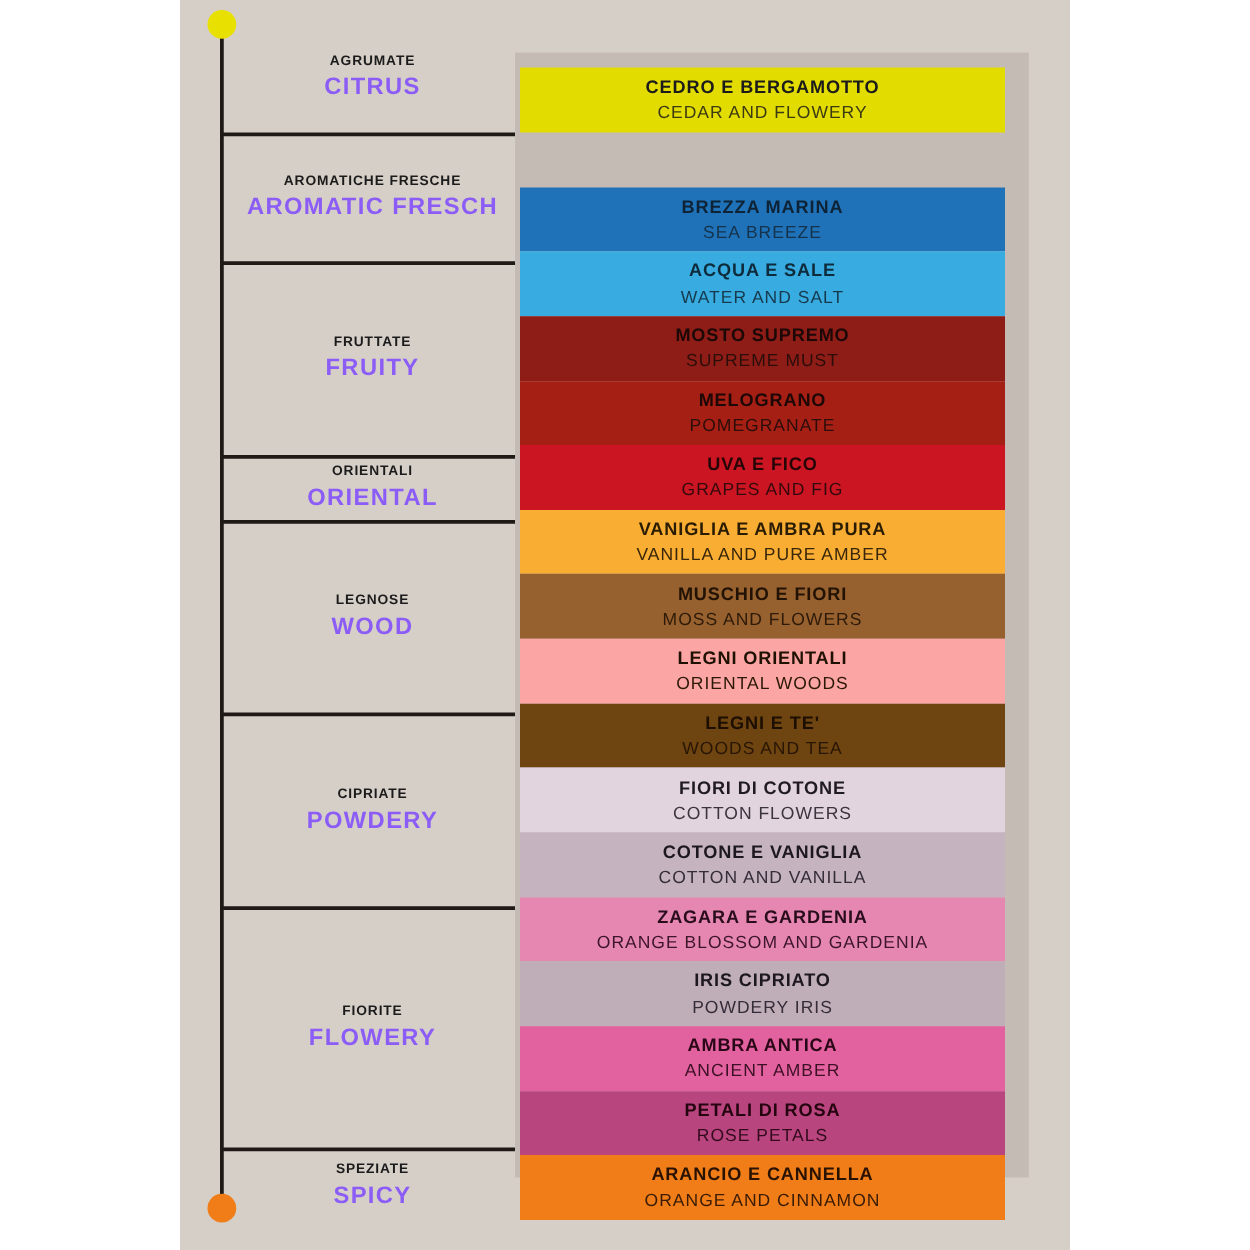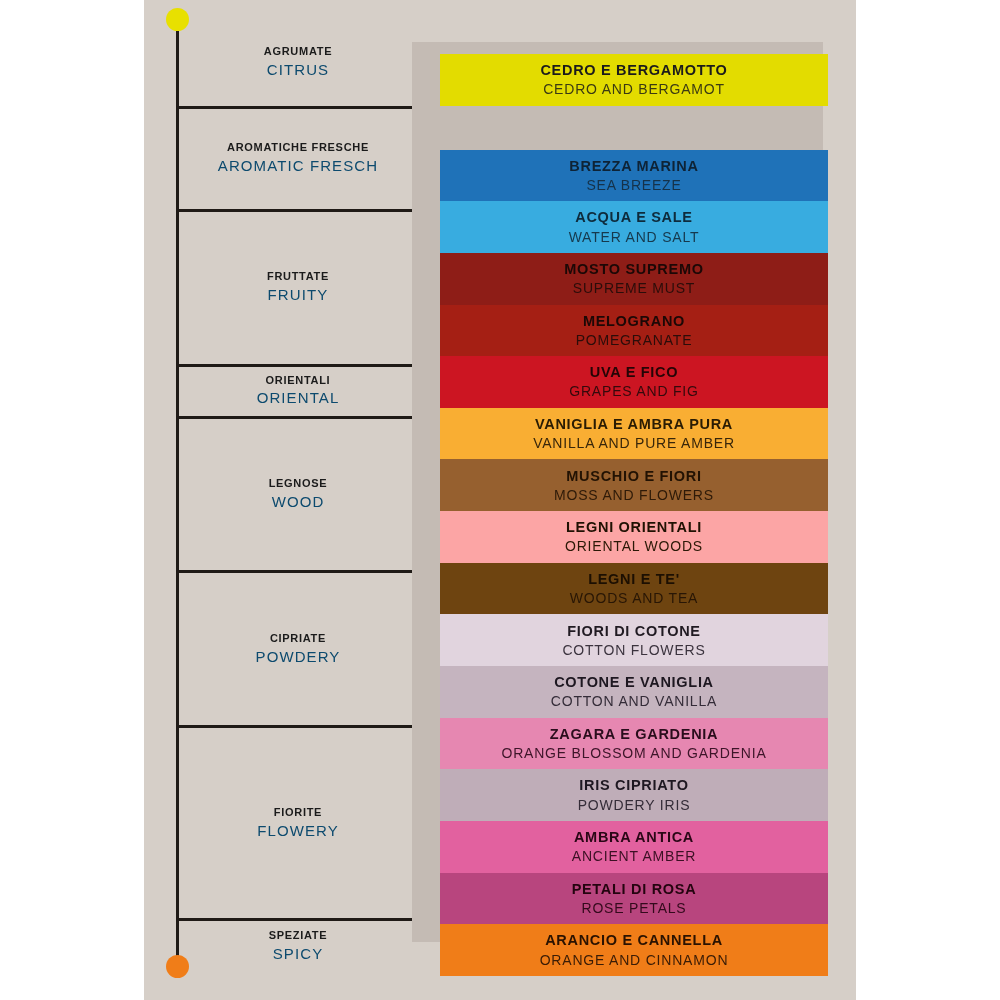--- a/index.html
+++ b/index.html
@@ -68,40 +68,40 @@
   }
   .cat-row.first { border-top: none; }
   .cat-it {
     font-size: 11px;
     font-weight: bold;
     letter-spacing: 0.7px;
     color: #1b1b1b;
     line-height: 1.25;
   }
   .cat-en {
-    font-size: 15px;
-    font-weight: normal;
+    font-size: 19px;
+    font-weight: bold;
     letter-spacing: 1.1px;
-    color: #0c4a6e;
+    color: #8b5cf6;
     line-height: 1.35;
     margin-top: 1px;
   }
 
   
   #frame {
     position: absolute;
     left: 412px;
     top: 42px;
     width: 411px;
     height: 900px;
     background: #c4bbb4;
   }
   #bars {
     position: absolute;
-    left: 440px;
+    left: 416px;
     top: 54px;
     width: 388px;
     height: 878px;
   }
   .bar {
     box-sizing: border-box;
     display: flex;
     flex-direction: column;
     align-items: center;
     justify-content: center;
@@ -165,21 +165,21 @@
       <div class="cat-row" style="height: 71.6471px; justify-content: flex-start; padding-top: 8px; border-top-color: rgb(31, 26, 22);">
         <div class="cat-it">SPEZIATE</div>
         <div class="cat-en">SPICY</div>
       </div>
     </div>
 
   <div id="frame" style="background: rgb(196, 187, 180);"></div>
   <div id="bars">
       <div class="bar" style="height: 51.6471px; background: rgb(227, 220, 0);">
         <div class="bar-it" style="color: rgb(27, 27, 27);">CEDRO E BERGAMOTTO</div>
-        <div class="bar-en" style="color: rgb(59, 58, 18);">CEDRO AND BERGAMOT</div>
+        <div class="bar-en" style="color: rgb(59, 58, 18);">CEDAR AND FLOWERY</div>
       </div>
       <div class="bar" style="height: 51.6471px; background: rgb(31, 114, 184); margin-top: 44px;">
         <div class="bar-it" style="color: rgb(14, 35, 54);">BREZZA MARINA</div>
         <div class="bar-en" style="color: rgb(21, 50, 74);">SEA BREEZE</div>
       </div>
       <div class="bar" style="height: 51.6471px; background: rgb(56, 172, 224);">
         <div class="bar-it" style="color: rgb(14, 43, 60);">ACQUA E SALE</div>
         <div class="bar-en" style="color: rgb(22, 57, 77);">WATER AND SALT</div>
       </div>
       <div class="bar" style="height: 51.6471px; background: rgb(142, 29, 23);">

